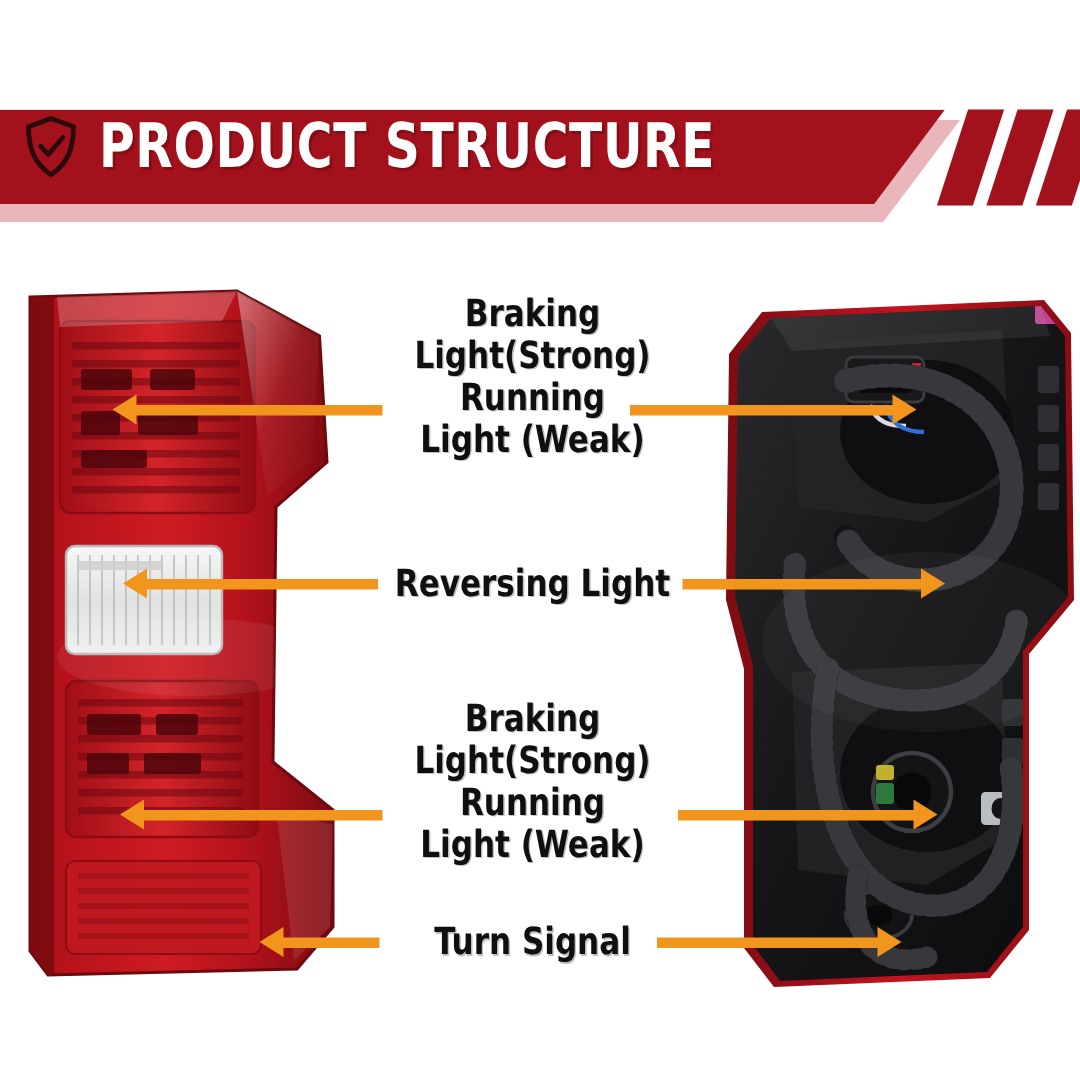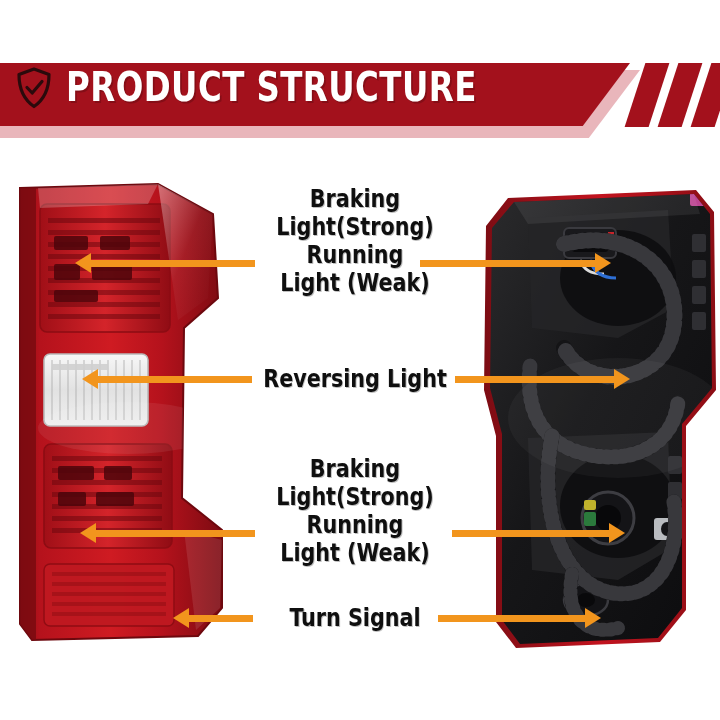--- a/index.html
+++ b/index.html
@@ -3,21 +3,21 @@
 <meta charset="utf-8">
 <style>
   html,body{margin:0;padding:0;}
   body{
     width:720px;height:720px;
     background:#ffffff;
     font-family:"Liberation Sans", sans-serif;
     overflow:hidden;
     position:relative;
   }
-  #stage{position:absolute;left:0;top:0;width:720px;height:546px;}
+  #stage{position:absolute;left:0;top:10px;width:720px;height:546px;}
 
   
   .banner-wrap{position:absolute;left:0;top:56px;width:720px;height:90px;}
   .banner-shadow{
     position:absolute;left:0;top:14px;width:640px;height:68px;
     background:#e9b6bb;
     clip-path:polygon(0 0, 100% 0, 92% 100%, 0 100%);
   }
   .banner-main{
     position:absolute;left:0;top:7px;width:630px;height:63px;

